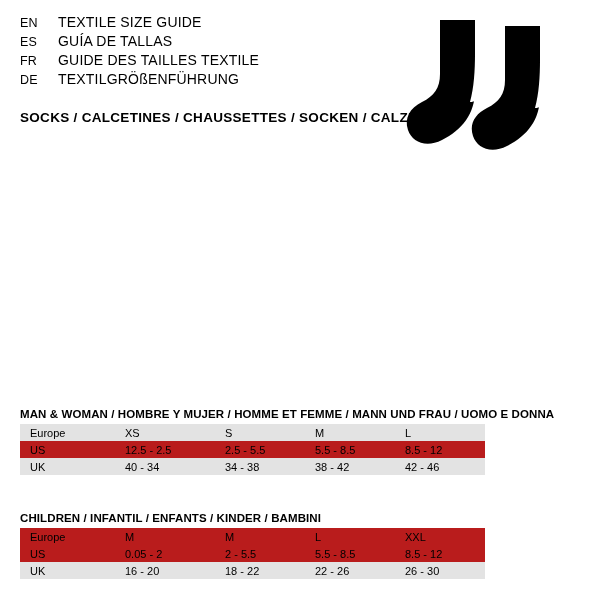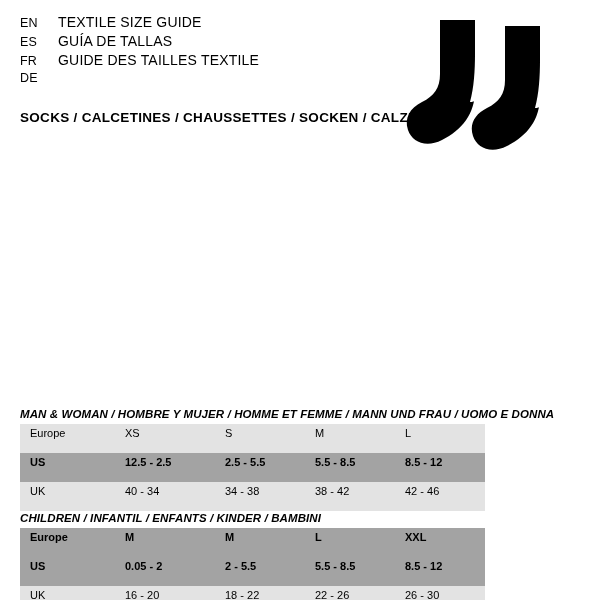--- a/index.html
+++ b/index.html
@@ -71,41 +71,39 @@
   }
   .table-block.adult { top: 408px; }
   .table-block.children { top: 512px; }
 
   .table-title {
     font-size: 11.5px;
     font-weight: bold;
     letter-spacing: 0.1px;
     margin-bottom: 4px;
     white-space: nowrap;
-    font-style: italic;
   }
 
   table.size-table {
     border-collapse: collapse;
     width: 465px;
     table-layout: fixed;
   }
   table.size-table td {
     font-size: 11px;
     height: 15px;
-    padding: 1px 0 13px 10px;
+    padding: 1px 0 1px 10px;
     border: none;
     vertical-align: middle;
   }
   table.size-table tr.shaded td {
     background: #e3e3e3;
   }
   table.size-table tr.plain td {
-    background: #a3a3a3;
-    font-weight: bold;
+    background: #b91c1c;
   }
   table.size-table col.c0 { width: 95px; }
   table.size-table col.c1 { width: 100px; }
   table.size-table col.c2 { width: 90px; }
   table.size-table col.c3 { width: 90px; }
   table.size-table col.c4 { width: 90px; }
 </style>
 </head>
 <body>
 
@@ -119,20 +117,21 @@
     <div class="lang-row">
       <span class="lang-code">ES</span>
       <span class="lang-text">GUÍA DE TALLAS</span>
     </div>
     <div class="lang-row">
       <span class="lang-code">FR</span>
       <span class="lang-text">GUIDE DES TAILLES TEXTILE</span>
     </div>
     <div class="lang-row">
       <span class="lang-code">DE</span>
+      <span class="lang-text">TEXTILGRÖßENFÜHRUNG</span>
     </div>
   </div>
 
   <div class="product-line">SOCKS / CALCETINES / CHAUSSETTES / SOCKEN / CALZINI</div>
 
   <div class="socks-art">
     <svg width="170" height="155" viewBox="0 0 170 155" xmlns="http://www.w3.org/2000/svg">
 
       <g fill="#000000">
         <path d="M75,2 L75,72 C75,96 62,112 42,122 C26,130 12,124 8,112 C4,100 10,90 22,84 C34,78 40,70 40,56 L40,2 Z"></path>

